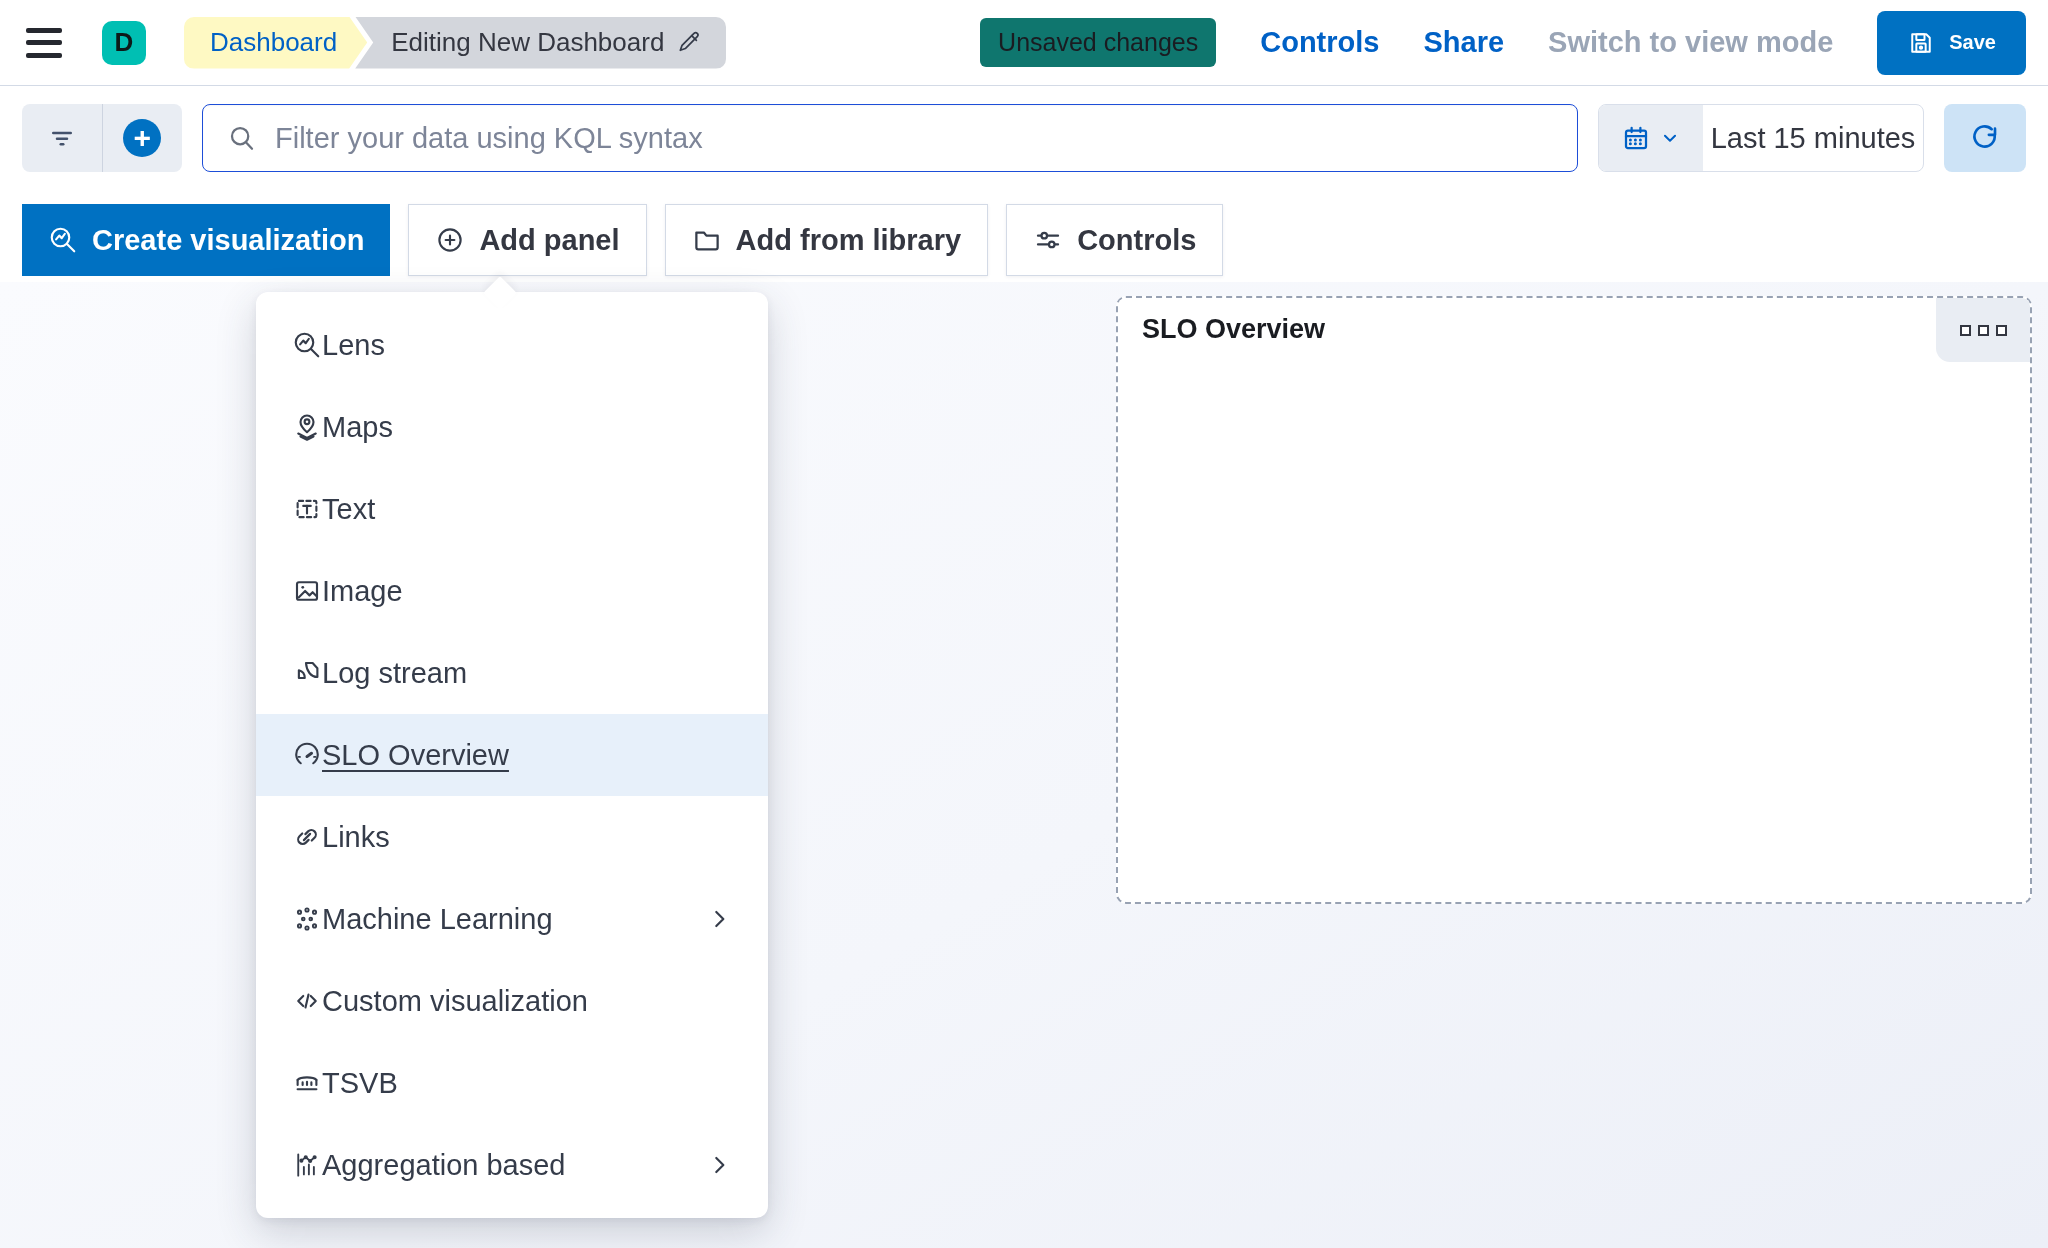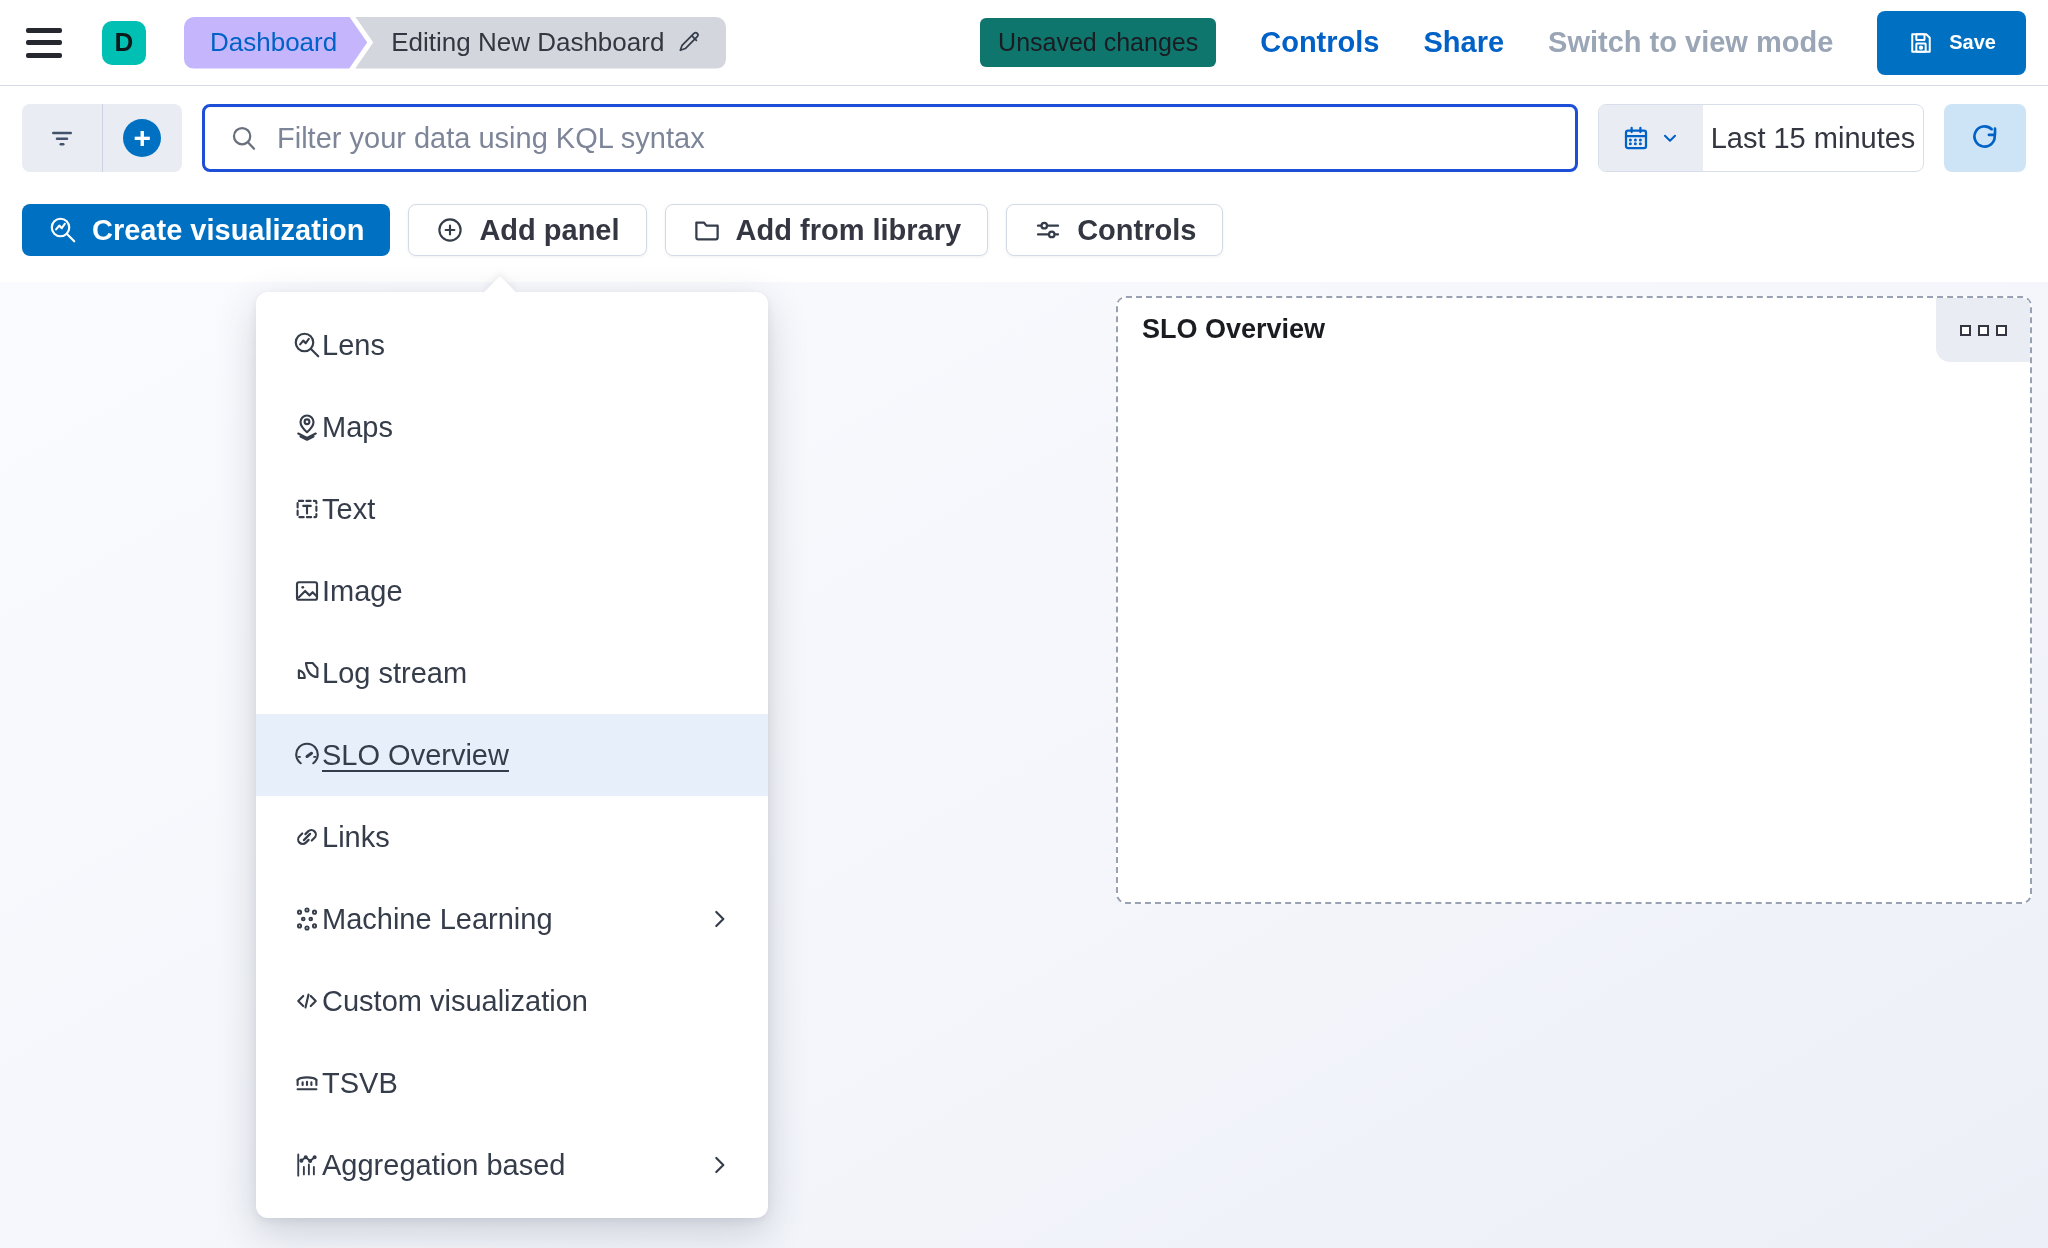--- a/index.html
+++ b/index.html
@@ -19,21 +19,21 @@
   }
   .hamburger { width:44px; height:34px; display:flex; flex-direction:column; justify-content:space-between; cursor:pointer; background:none; border:none; padding:2px 4px; }
   .hamburger span { display:block; height:5px; border-radius:2px; background:#25282f; }
   .avatar {
     width:44px; height:44px; border-radius:10px; background:#00bfb3;
     color:#0d1a19; font-weight:bold; font-size:26px;
     display:flex; align-items:center; justify-content:center; margin-left:36px; cursor:pointer;
   }
   .crumbs { display:flex; align-items:center; margin-left:38px; }
   .crumb-first {
-    background:#c4b5fd; color:#0061c6; font-size:26px; height:52px;
+    background:#fef9c3; color:#0061c6; font-size:26px; height:52px;
     display:flex; align-items:center; padding:0 30px 0 26px; border-radius:10px;
     clip-path:polygon(0 0, calc(100% - 18px) 0, 100% 50%, calc(100% - 18px) 100%, 0 100%);
     cursor:pointer; position:relative; z-index:2;
   }
   .crumb-last {
     background:#d3d6dc; color:#343741; font-size:26px; height:52px;
     display:flex; align-items:center; gap:12px; padding:0 24px 0 36px; border-radius:0 10px 10px 0;
     clip-path:polygon(0 0, 100% 0, 100% 100%, 0 100%, 18px 50%);
     margin-left:-12px; z-index:1;
   }
@@ -52,40 +52,40 @@
 
   
   .querybar { position:absolute; top:104px; left:22px; width:2004px; height:68px; display:flex; gap:20px; z-index:30; }
   .filter-group {
     display:flex; background:#e9edf3; border-radius:8px; height:68px; width:160px; overflow:hidden; flex:none;
   }
   .filter-group .half { flex:1; display:flex; align-items:center; justify-content:center; cursor:pointer; background:none; border:none; }
   .filter-group .half + .half { border-left:1px solid #cdd4e0; }
   .plus-circle { width:38px; height:38px; border-radius:50%; background:#0071c2; color:#fff; display:flex; align-items:center; justify-content:center; font-size:30px; font-weight:bold; line-height:1; }
   .kql-input-wrap {
-    flex:1; background:#fff; border:3px solid #1d4ed8; border-radius:8px;
+    flex:1; background:#fff; border:1px solid #1d4ed8; border-radius:8px;
     display:flex; align-items:center; padding:0 24px; gap:18px;
     box-shadow:inset 0 1px 2px rgba(100,110,130,.06);
     justify-content:space-between;
   }
   .kql-input { border:none; outline:none; flex:1; font-size:29px; font-family:inherit; color:#343741; background:transparent; }
   .kql-input::placeholder { color:#7d8598; }
   .datepicker {
     flex:none; width:326px; height:68px; display:flex; border:1px solid #d9dfea; border-radius:8px; overflow:hidden; background:#fff;
   }
   .dp-cal { width:104px; background:#e9edf3; display:flex; align-items:center; justify-content:center; gap:8px; border:none; cursor:pointer; }
   .dp-text { flex:1; display:flex; align-items:center; justify-content:center; font-size:29px; color:#343741; background:none; border:none; font-family:inherit; cursor:pointer; }
   .btn-refresh {
     flex:none; width:82px; height:68px; border-radius:8px; background:#cde3f6; border:none;
     display:flex; align-items:center; justify-content:center; cursor:pointer;
   }
 
   
   .toolbar { position:absolute; top:204px; left:22px; display:flex; gap:18px; z-index:30; }
-  .btn { height:52px; border-radius:8px; display:flex; align-items:center; gap:14px; padding:0 26px;
+  .btn { height:72px; border-radius:0; display:flex; align-items:center; gap:14px; padding:0 26px;
          font-size:29px; font-weight:600; font-family:inherit; cursor:pointer; }
   .btn-primary { background:#0071c2; color:#fff; border:none; }
   .btn-secondary { background:#fff; color:#343741; border:1px solid #d3dae6; box-shadow:0 1px 3px rgba(60,70,90,.08); }
 
   
   .page-body {
     position:absolute; top:282px; left:0; width:2048px; height:966px;
     background:linear-gradient(150deg,#fafbfe 0%,#f4f6fb 55%,#eceff7 100%);
     z-index:1;
   }

